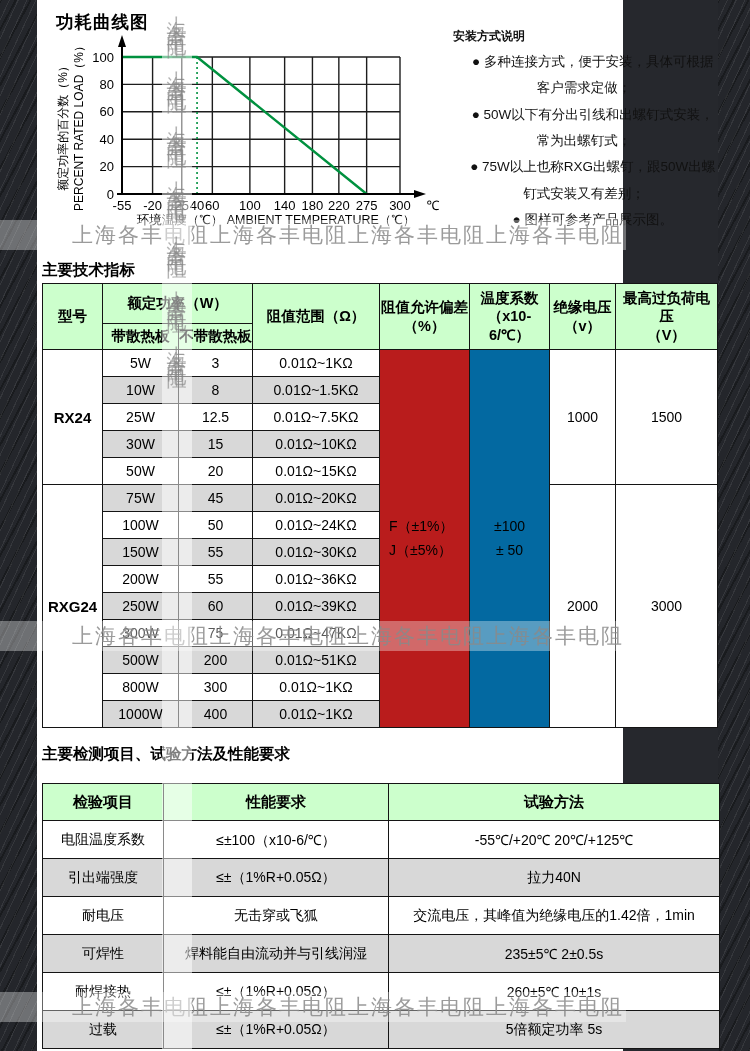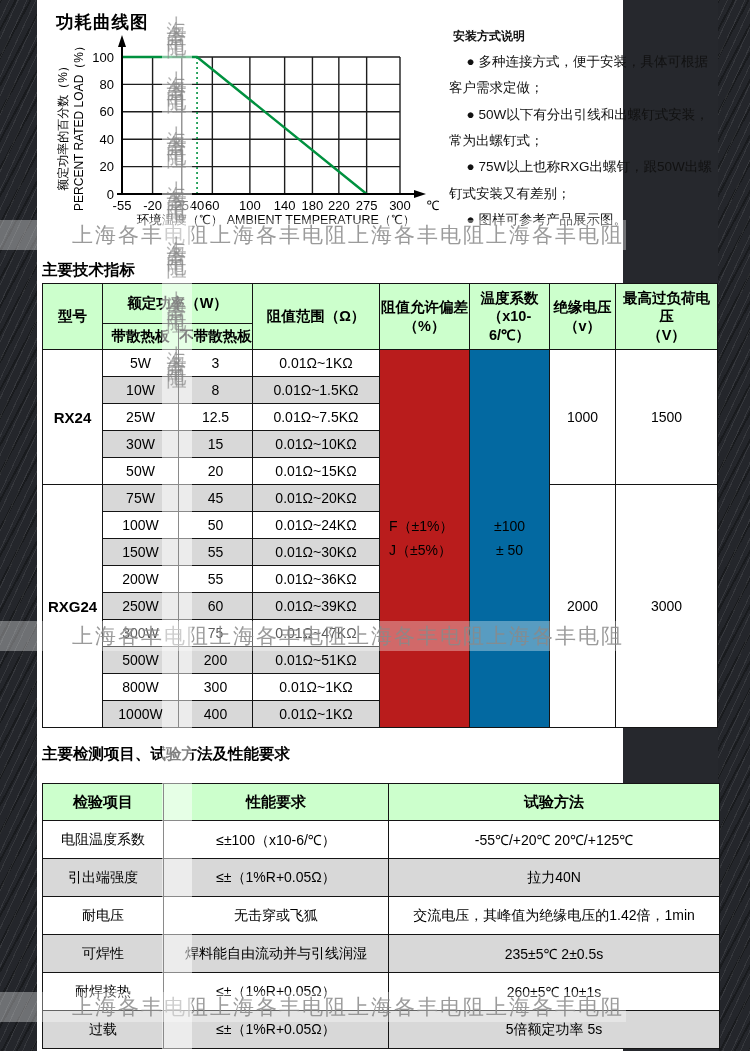--- a/index.html
+++ b/index.html
@@ -15,21 +15,21 @@
   .edge-left{left:0;width:37px;}
   .edge-right{left:718px;width:32px;}
 
   .content{position:absolute;left:37px;top:0;width:586px;height:1051px;background:#ffffff;}
 
   .chart-title{position:absolute;left:19px;top:10px;font-size:17.5px;font-weight:bold;color:#000;letter-spacing:1px;}
   .chart{position:absolute;left:0;top:0;}
 
   .install{position:absolute;left:412px;top:28px;width:270px;color:#111;}
   .install-title{font-size:12px;font-weight:bold;margin:0 0 4px 4px;}
-  .install p{margin:0;font-size:13.5px;line-height:1.95;text-indent:1.3em;}
+  .install p{margin:0;font-size:13.5px;line-height:1.95;text-indent:1.3em;text-align:center;}
 
   .heading{position:absolute;left:5px;font-size:15.5px;font-weight:bold;color:#000;}
   .spec-heading{top:260px;}
   .test-heading{top:744px;}
 
   table{border-collapse:collapse;table-layout:fixed;position:absolute;left:5px;background:#fff;}
   th,td{border:1.5px solid #141414;text-align:center;vertical-align:middle;padding:0;overflow:hidden;}
   thead th{background:#ccffcc;font-weight:bold;color:#000;white-space:pre-line;}
 
   .spec-table{top:283px;width:675px;}

